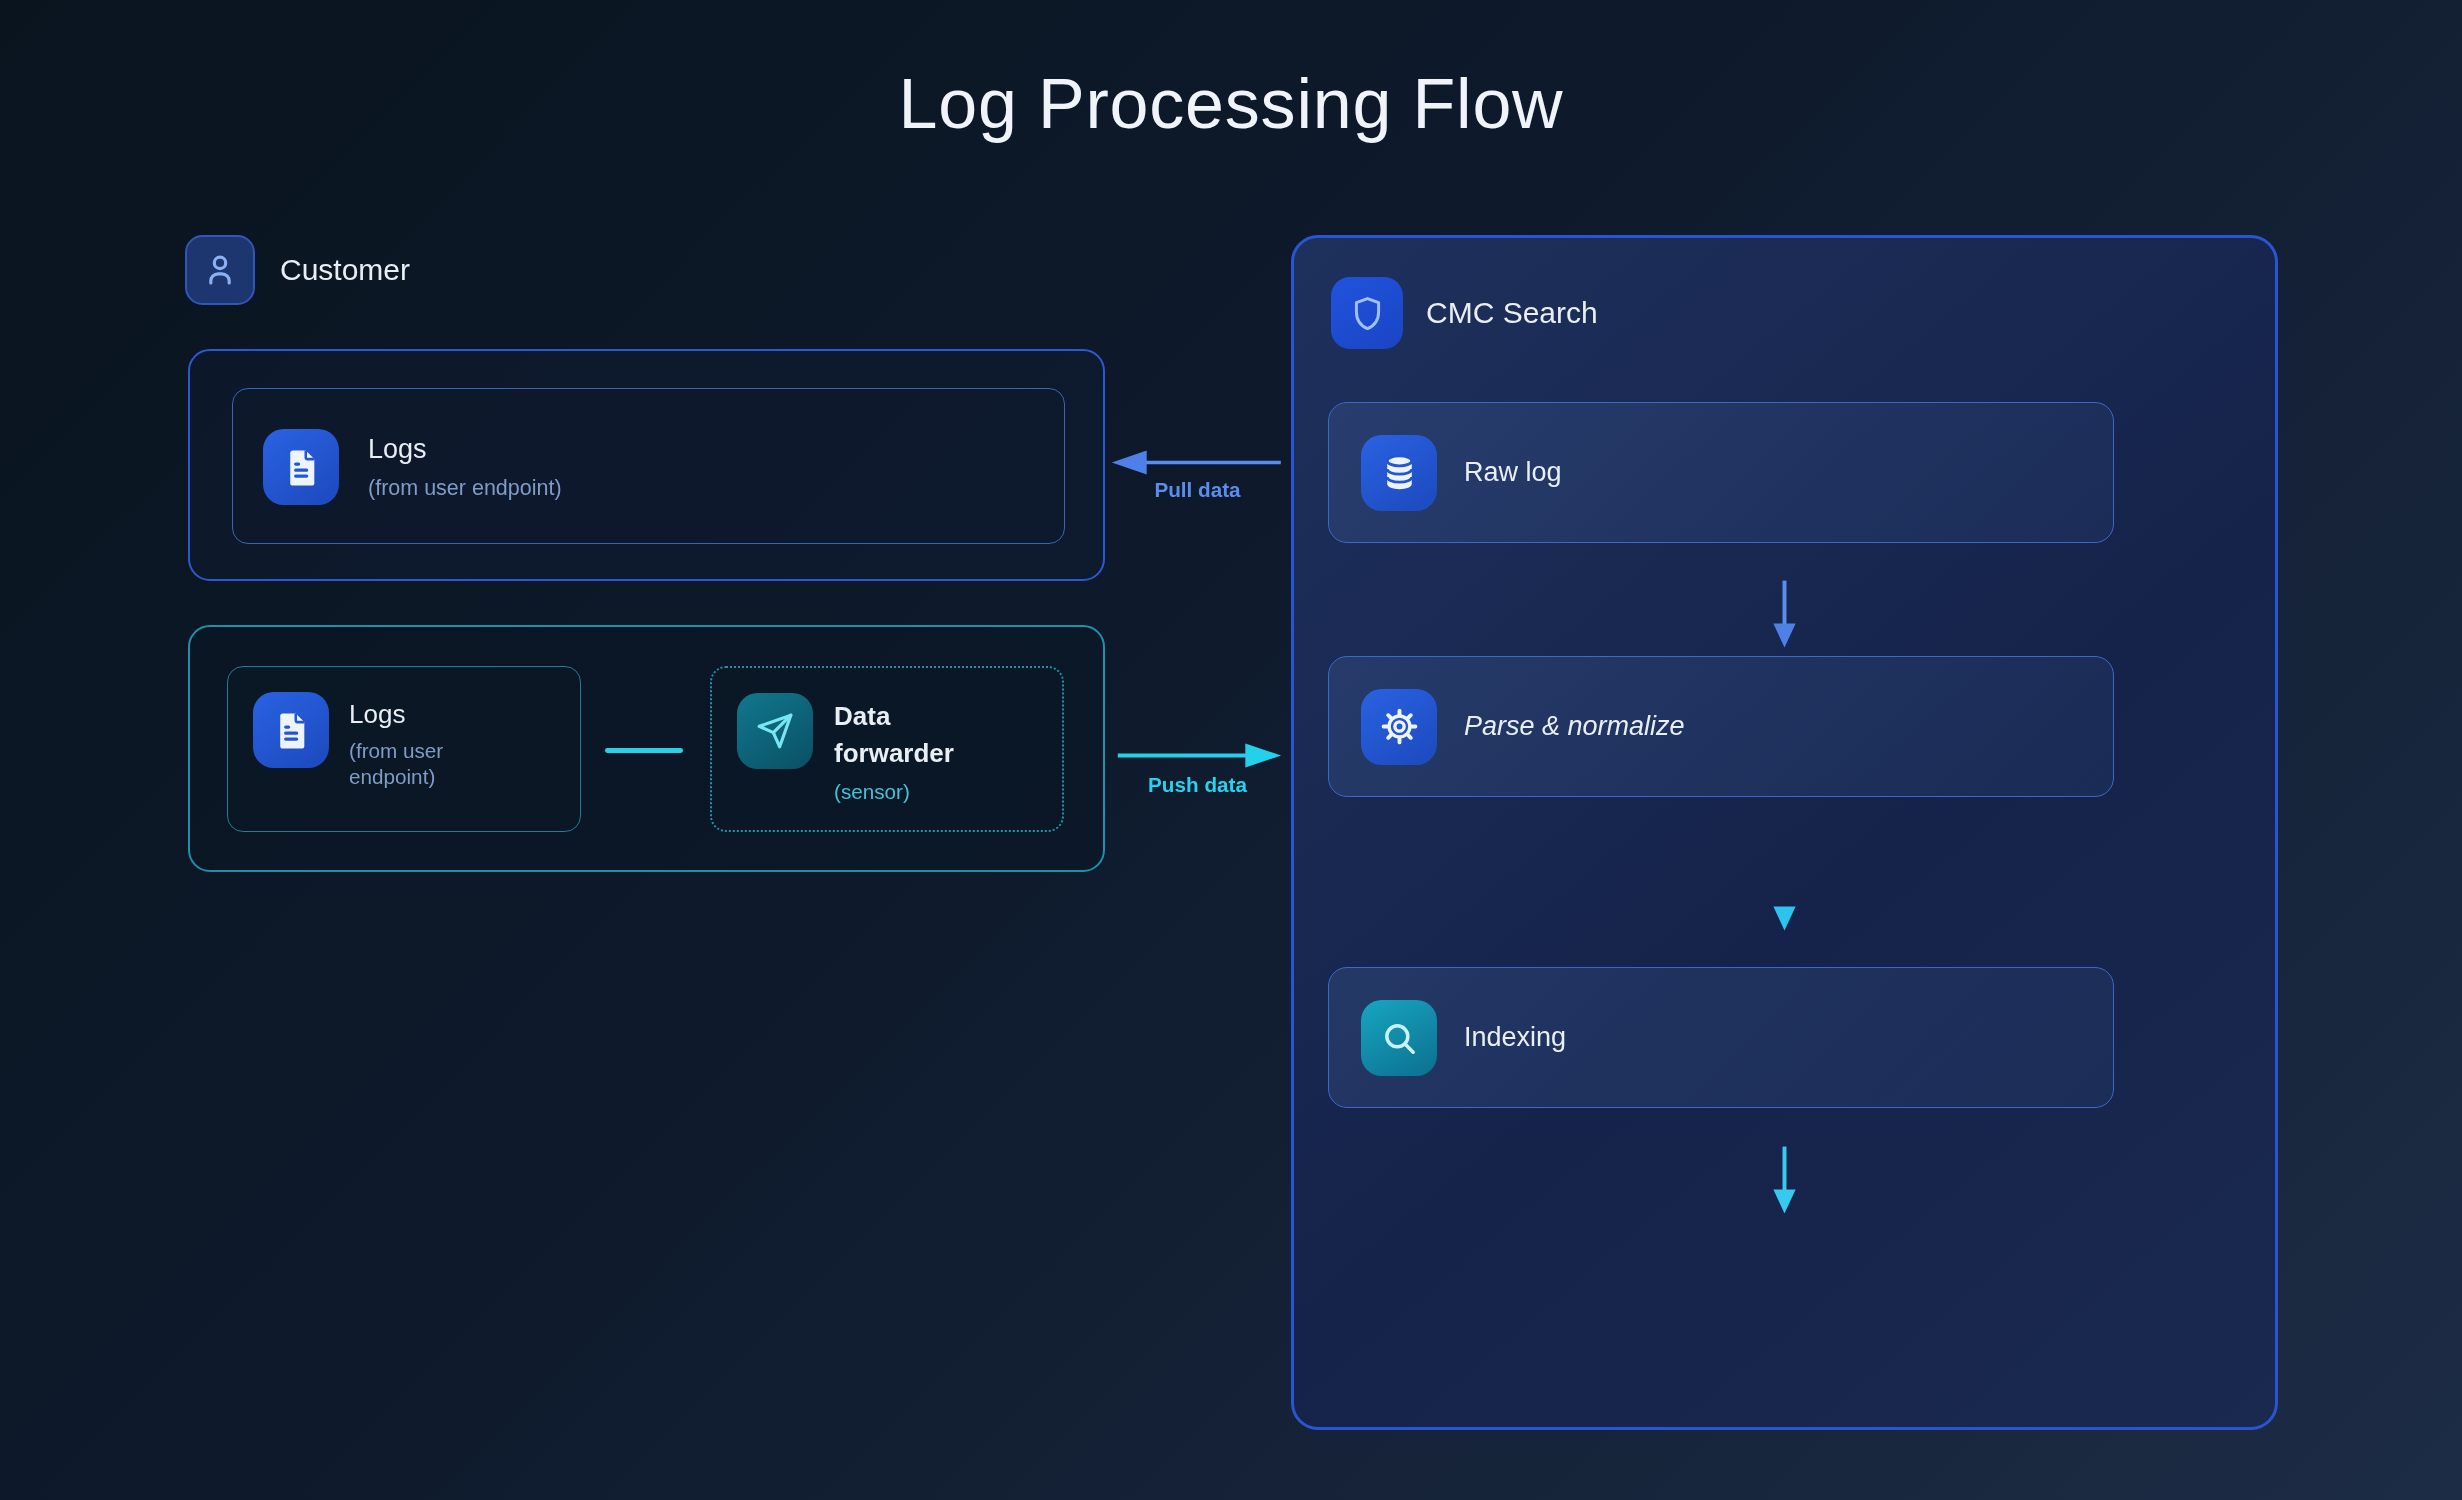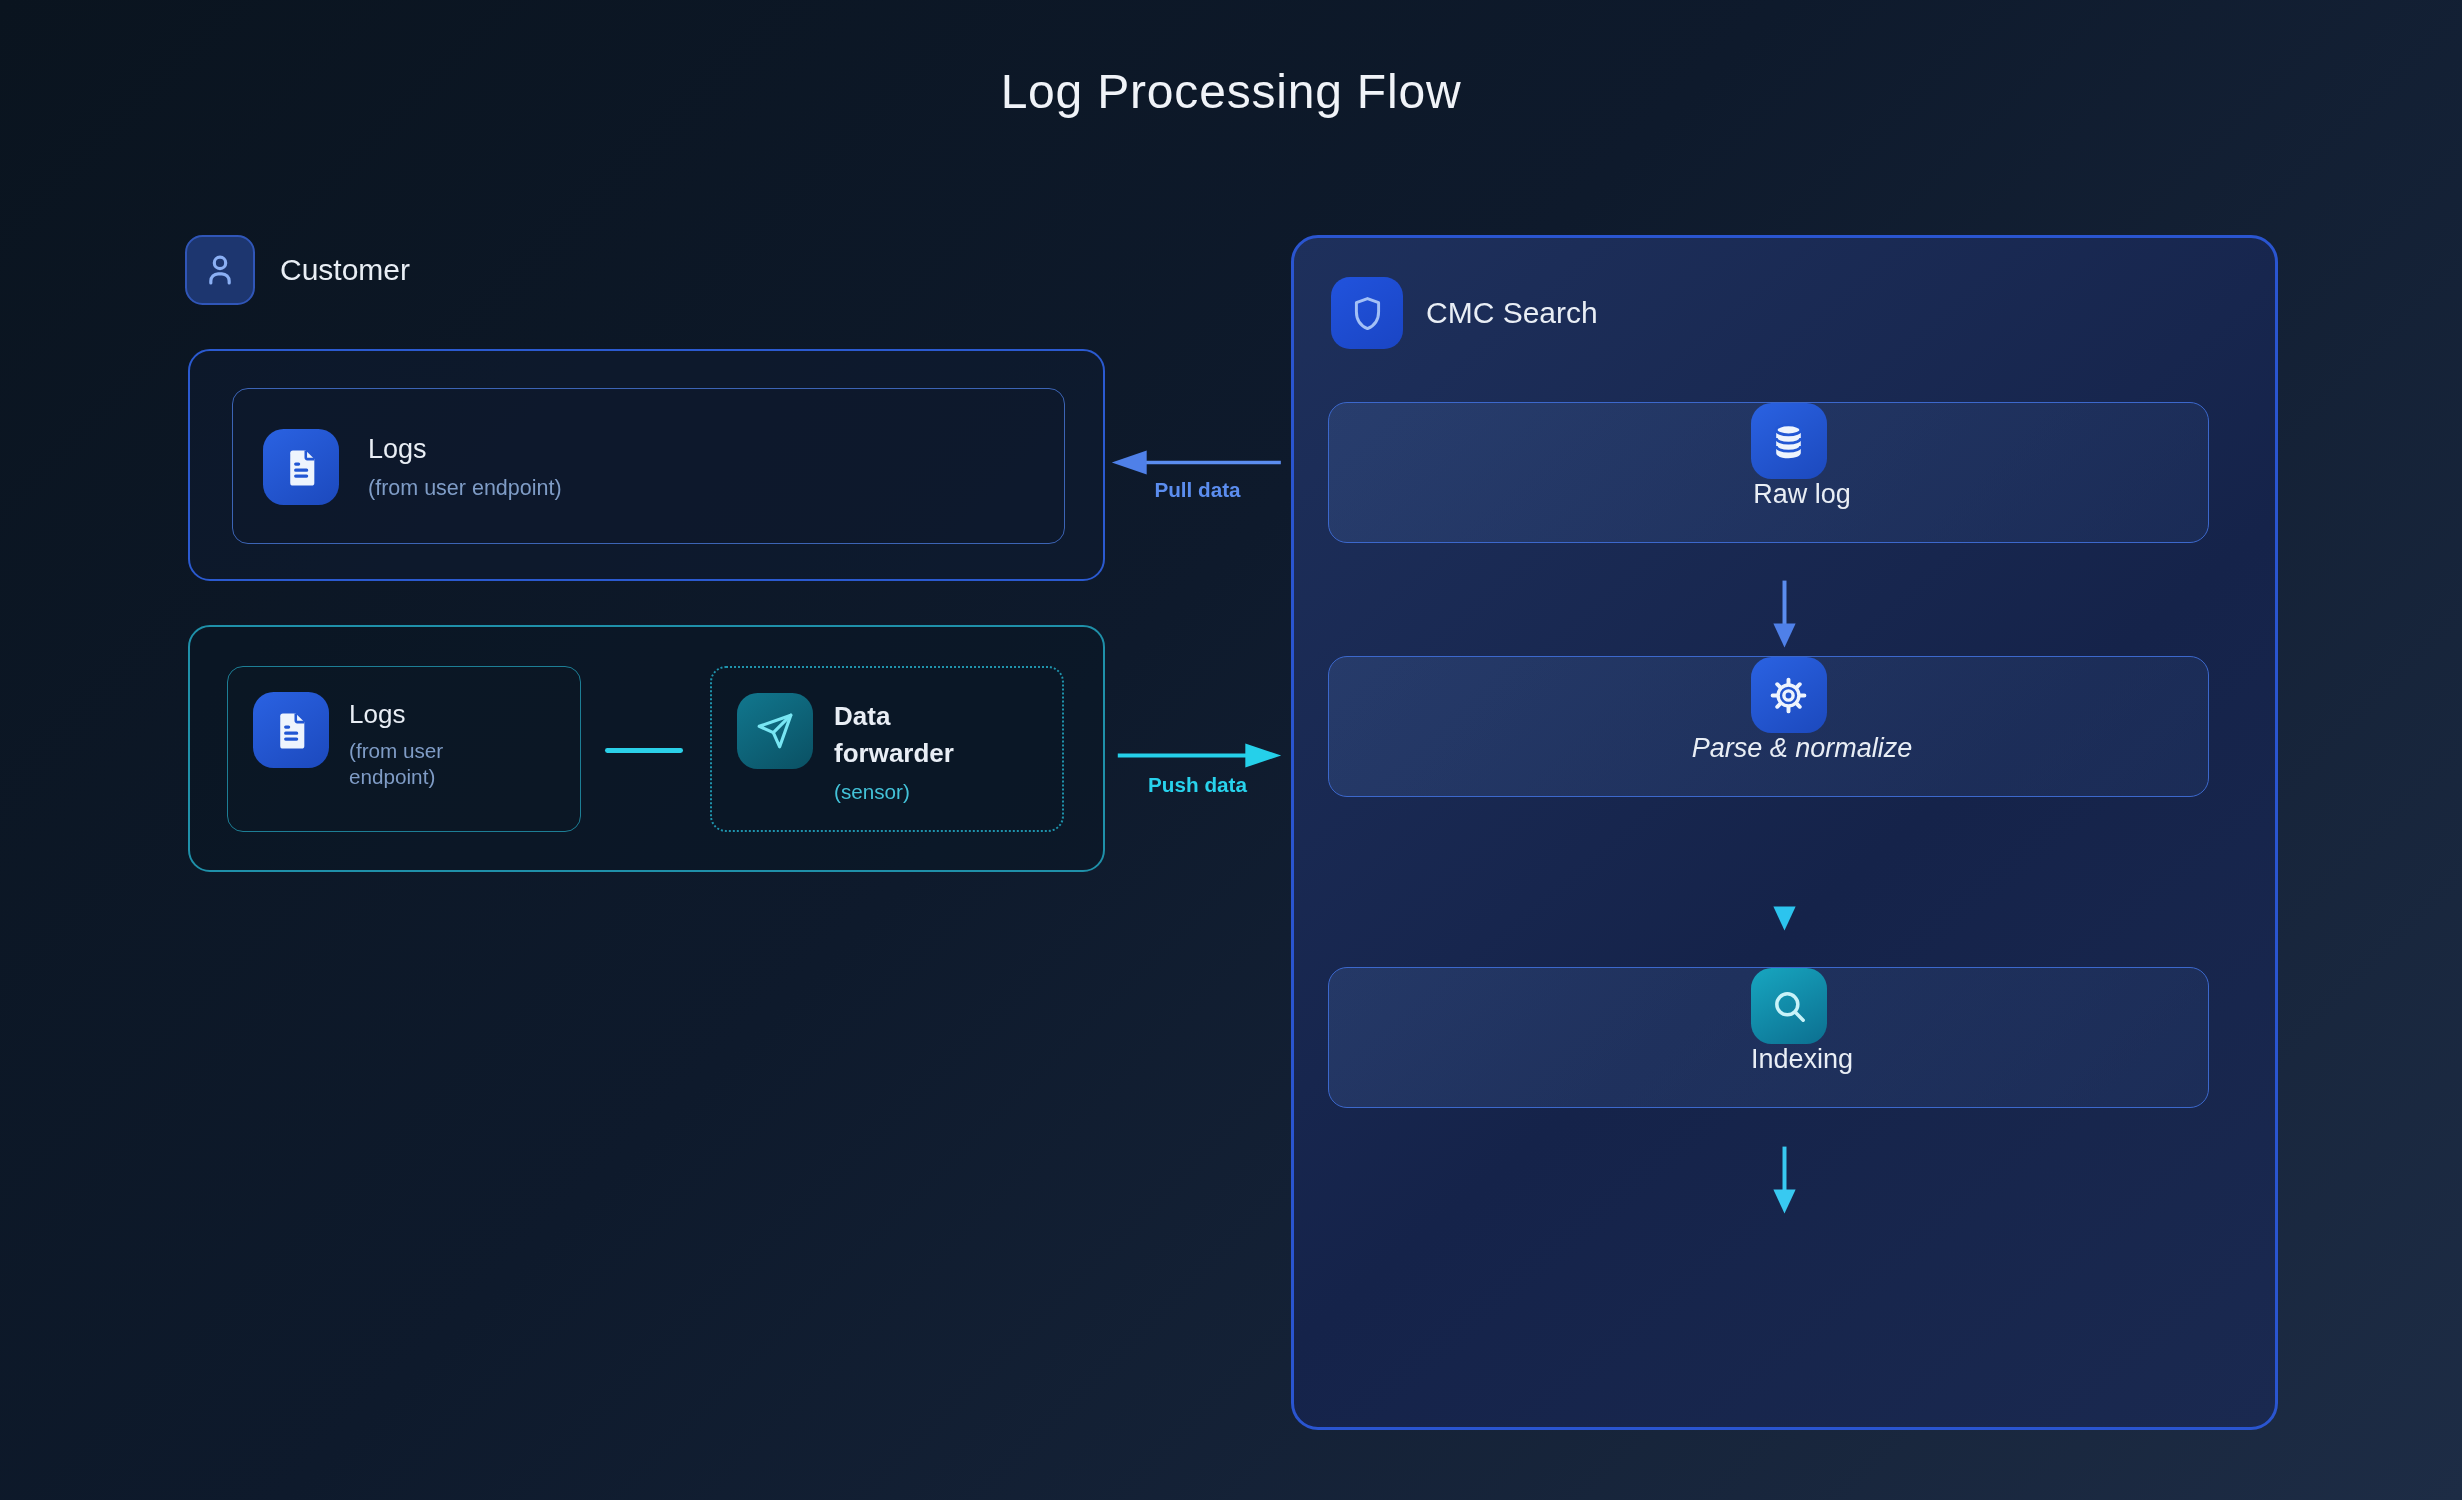--- a/index.html
+++ b/index.html
@@ -6,21 +6,21 @@
   #stage{
     position:relative;width:2462px;height:1501px;overflow:hidden;
     font-family:"Liberation Sans","DejaVu Sans",sans-serif;
     background:linear-gradient(135deg,#0a141f 0%,#0e1a2c 45%,#16python243a 75%,#1d2c45 100%);
     background:linear-gradient(135deg,#0a141f 0%,#0e1a2c 45%,#1d2c45 100%);
   }
   .abs{position:absolute;}
   
   .page-title{
     top:64px;left:0;width:100%;text-align:center;
-    font-size:48px;font-weight:500;color:#f0f3f8;letter-spacing:0.8px;
+    font-size:70px;font-weight:500;color:#f0f3f8;letter-spacing:0.8px;
   }
   
   .cust-sq{
     left:185px;top:235px;width:70px;height:70px;border-radius:17.5px;
     background:#1d366f;border:2.4px solid #3056b8;box-sizing:border-box;
     display:flex;align-items:center;justify-content:center;
   }
   .cust-label{left:280px;top:235px;height:70px;display:flex;align-items:center;
     font-size:30px;font-weight:500;color:#e9eef5;}
   
@@ -64,24 +64,24 @@
   .lbl-push{left:1113px;top:773px;width:169px;color:#28d2ec;}
   
   .secops-panel{
     left:1291px;top:235px;width:987px;height:1195px;border-radius:27px;
     border:3.2px solid #2a55d0;box-sizing:border-box;
     background:linear-gradient(140deg,#1e305c 0%,#15234a 55%,#1a2950 100%);
   }
   .secops-title{left:1426px;top:277px;height:72px;display:flex;align-items:center;
     font-size:30px;font-weight:500;color:#e9eef5;}
   .stage-box{
-    left:1328px;width:881px;height:141px;border-radius:19px;
+    left:1328px;width:786px;height:141px;border-radius:19px;
     border:1.6px solid #3c68cc;box-sizing:border-box;
     background:linear-gradient(135deg,rgba(73,106,168,0.26) 0%,rgba(36,58,108,0.34) 100%);
-    display:flex;align-items:center;padding-left:40px;flex-direction:column;
+    display:flex;align-items:center;padding-left:32px;
   }
   .stage-box .icon-sq{width:76px;height:76px;flex:0 0 auto;}
   .stage-label{margin-left:27px;font-size:27px;font-weight:500;color:#e9eef5;}
   svg{display:block;}
 </style>
 </head>
 <body>
 
 <div id="stage">
 

